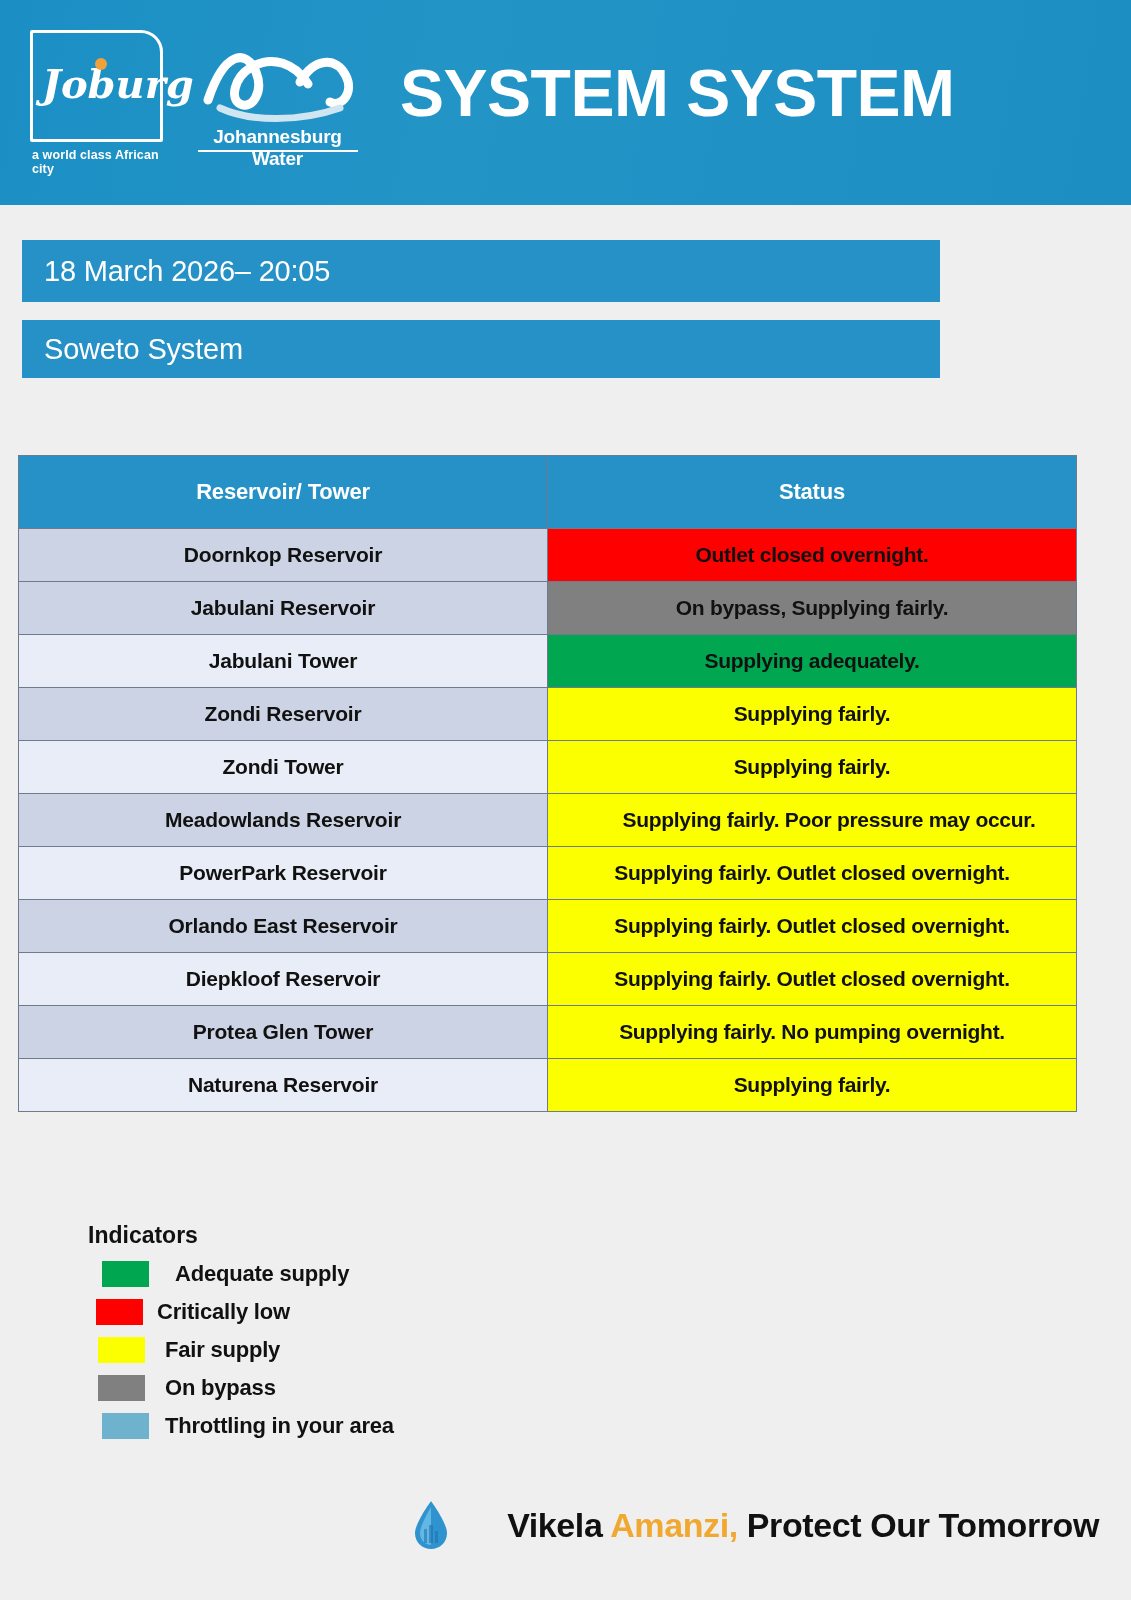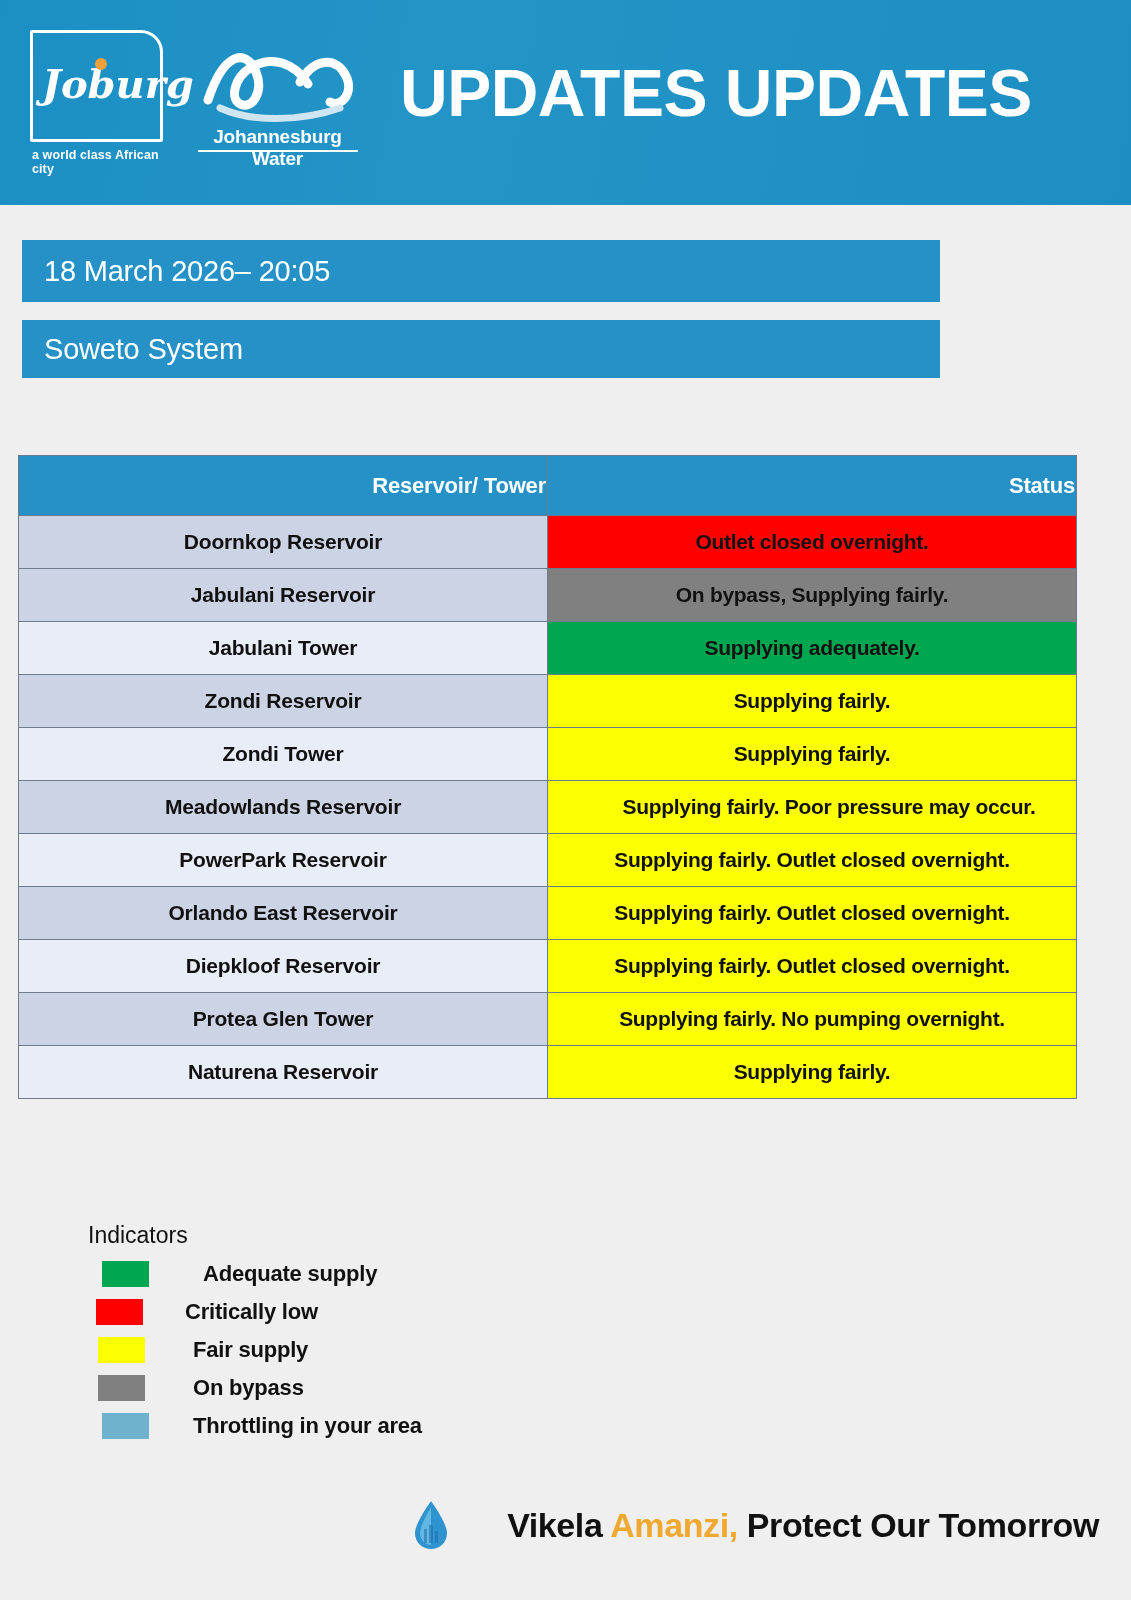--- a/index.html
+++ b/index.html
@@ -153,23 +153,22 @@
   .tbl th, .tbl td {
     border: 1px solid #6e7b8c;
     text-align: center;
     font-weight: bold;
     color: #111111;
   }
   .tbl th {
     background: #2591c6;
     color: #ffffff;
     font-size: 22px;
-    height: 60px;
-    letter-spacing: -0.2px;
-    text-align: right;
+    height: 73px;
+    letter-spacing: -0.2px;
   }
   .tbl col.c1 { width: 529px; }
   .tbl col.c2 { width: 529px; }
   .tbl td.name {
     font-size: 21px;
     height: 46px;
     padding: 14px 6px;
     letter-spacing: -0.2px;
   }
   .tbl tr.odd td.name { background: #ccd3e4; }
@@ -183,29 +182,28 @@
 
   
   .indicators {
     position: absolute;
     left: 88px;
     top: 1222px;
     width: 480px;
   }
   .ind-title {
     font-size: 23px;
-    font-weight: normal;
+    font-weight: bold;
     color: #111111;
     margin-bottom: 6px;
   }
   .ind-row {
     display: flex;
     align-items: center;
     height: 38px;
-    gap: 28px;
   }
   .ind-swatch {
     width: 47px;
     height: 26px;
     flex: 0 0 auto;
     border: 0;
   }
   .ind-label {
     font-size: 22px;
     font-weight: bold;
@@ -269,21 +267,21 @@
       <svg width="175" height="90" viewBox="0 0 175 90">
         <path d="M18,62 C34,14 56,10 66,34 C74,54 62,72 50,66 C40,61 44,40 60,30 C82,16 106,26 118,46" fill="none" stroke="#ffffff" stroke-width="9" stroke-linecap="round"></path>
         <path d="M110,44 C124,20 146,18 156,38 C164,54 152,70 140,64" fill="none" stroke="#ffffff" stroke-width="9" stroke-linecap="round"></path>
         <path d="M30,70 C60,84 110,84 150,70" fill="none" stroke="#cfe6f2" stroke-width="7" stroke-linecap="round"></path>
       </svg>
     </div>
     <div class="jw-name">Johannesburg Water</div>
     <div class="jw-underline"></div>
   </div>
 
-  <div class="header-title">UPDATES UPDATES</div>
+  <div class="header-title">SYSTEM SYSTEM</div>
 </div>
 
 <div class="banner banner-date">18 March 2026– 20:05</div>
 <div class="banner banner-system">Soweto System</div>
 
 <table class="tbl">
   <colgroup>
       <col class="c1">
       <col class="c2">
     </colgroup>

